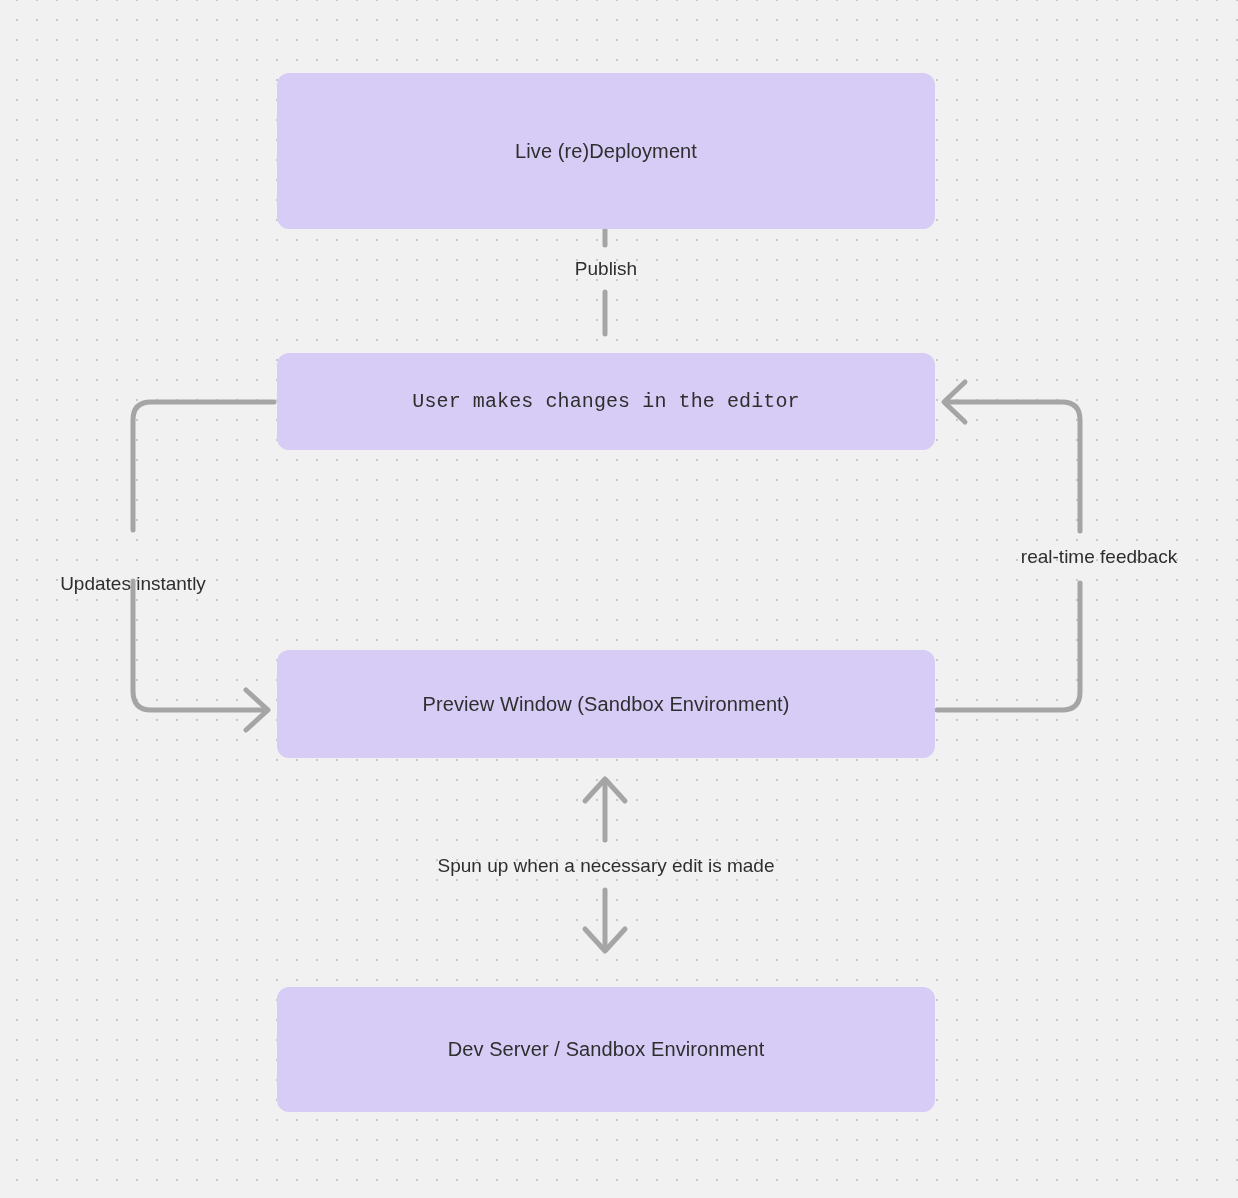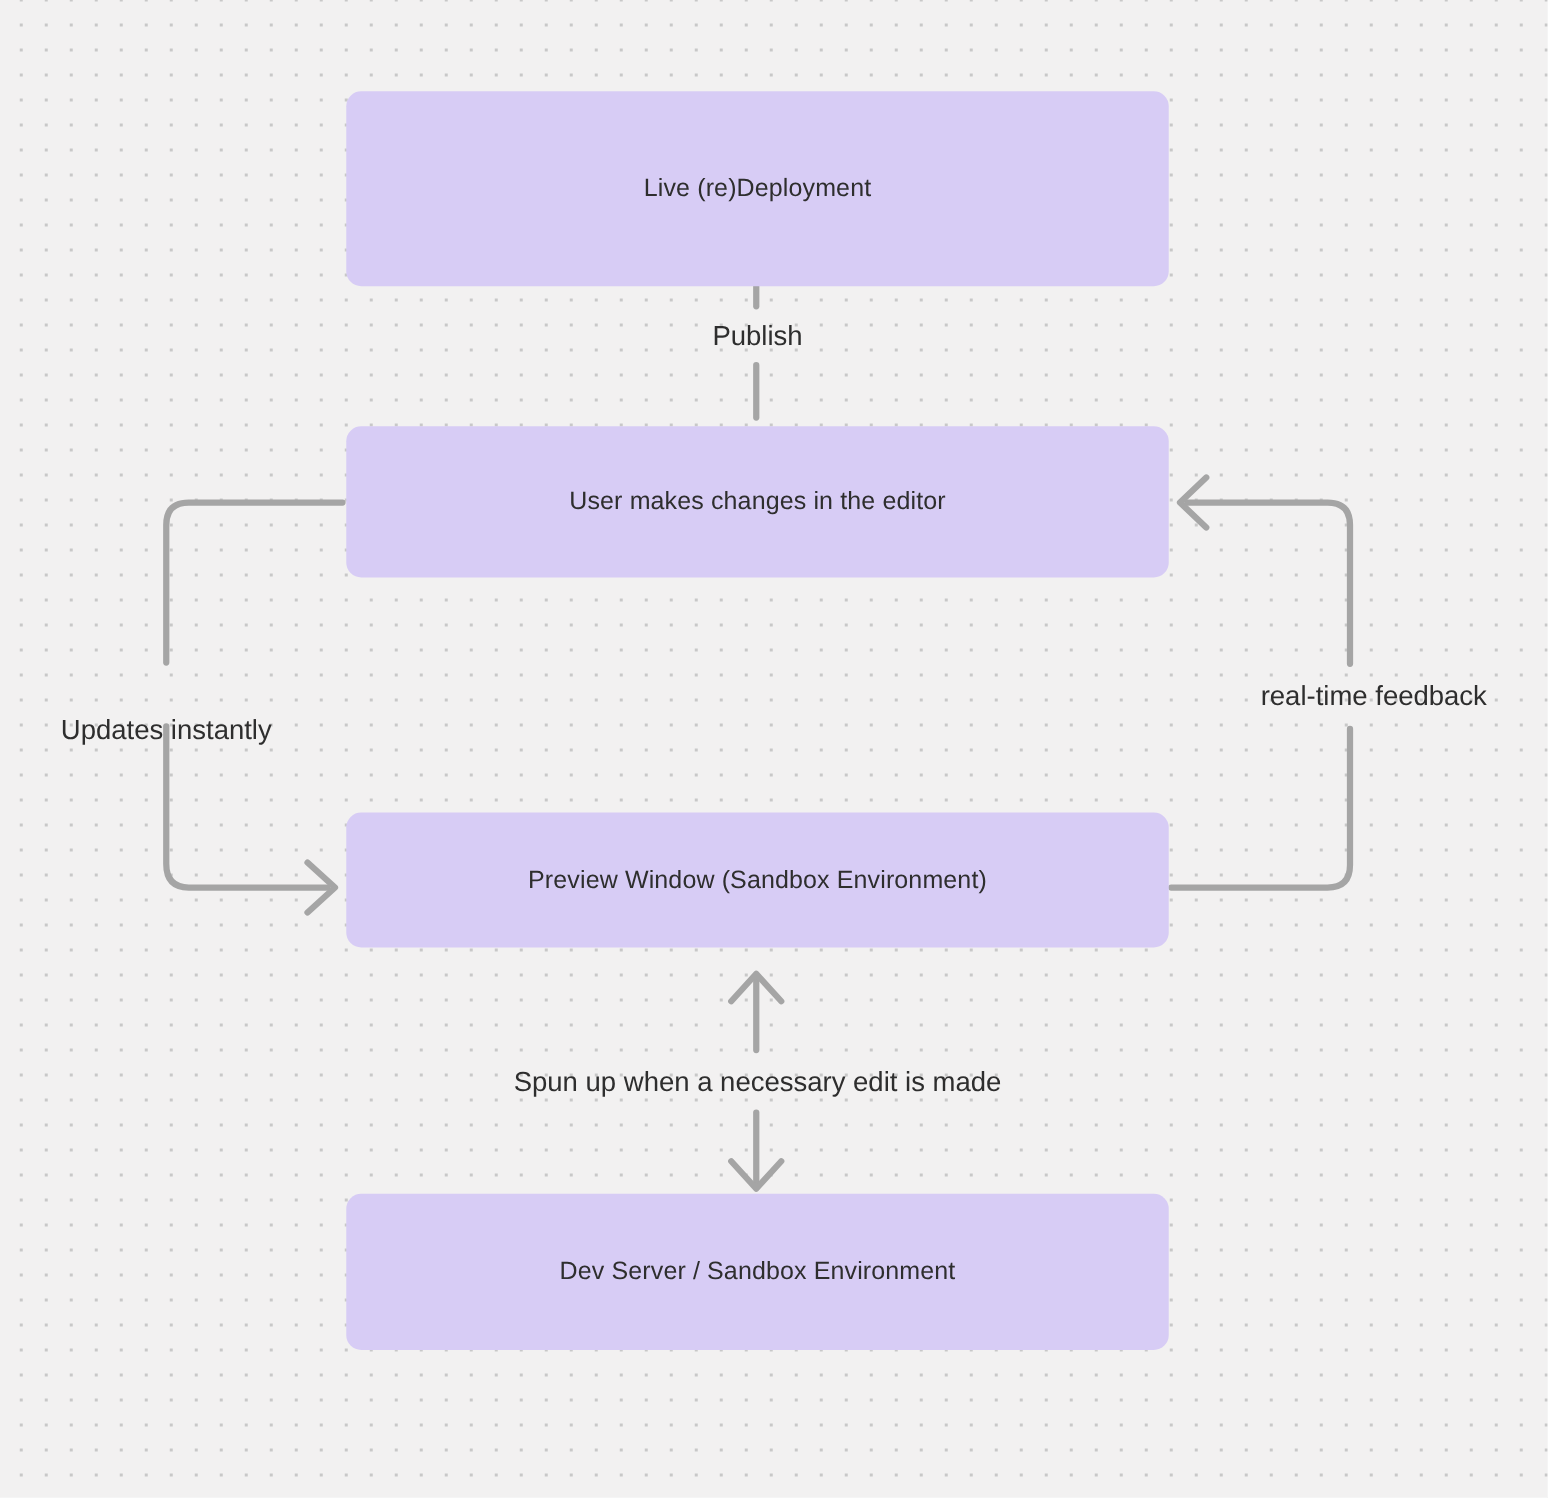--- a/index.html
+++ b/index.html
@@ -29,21 +29,21 @@
   }
   .node-label {
     font-size: 20px;
     color: #2e2e2e;
     letter-spacing: 0.1px;
     white-space: nowrap;
   }
   .edge-label {
     position: absolute;
     transform: translate(-50%, -50%);
-    font-size: 22px;
+    font-size: 19px;
     color: #2e2e2e;
     white-space: nowrap;
   }
   svg.edges {
     position: absolute;
     top: 0;
     left: 0;
     width: 1238px;
     height: 1198px;
     pointer-events: none;
@@ -88,29 +88,29 @@
     <g>
       <path d="M 605 890 L 605 948"></path>
       <path d="M 585 929 L 605 951 L 625 929"></path>
     </g>
   </svg>
 
   <div class="node" style="top:73px;  height:156px;">
     <span class="node-label">Live (re)Deployment</span>
   </div>
 
-  <div class="node" style="top:341px; height:121px;">
+  <div class="node" style="top:353px; height:97px;font-family:Liberation Mono, monospace;">
     <span class="node-label">User makes changes in the editor</span>
   </div>
 
   <div class="node" style="top:650px; height:108px;">
     <span class="node-label">Preview Window (Sandbox Environment)</span>
   </div>
 
-  <div class="node" style="top:955px; height:125px;">
+  <div class="node" style="top:987px; height:125px;">
     <span class="node-label">Dev Server / Sandbox Environment</span>
   </div>
 
   <div class="edge-label" style="left:606px;  top:269px;">Publish</div>
   <div class="edge-label" style="left:133px;  top:584px;">Updates instantly</div>
   <div class="edge-label" style="left:1099px; top:557px;">real-time feedback</div>
   <div class="edge-label" style="left:606px;  top:866px;">Spun up when a necessary edit is made</div>
 
 </div>
 

